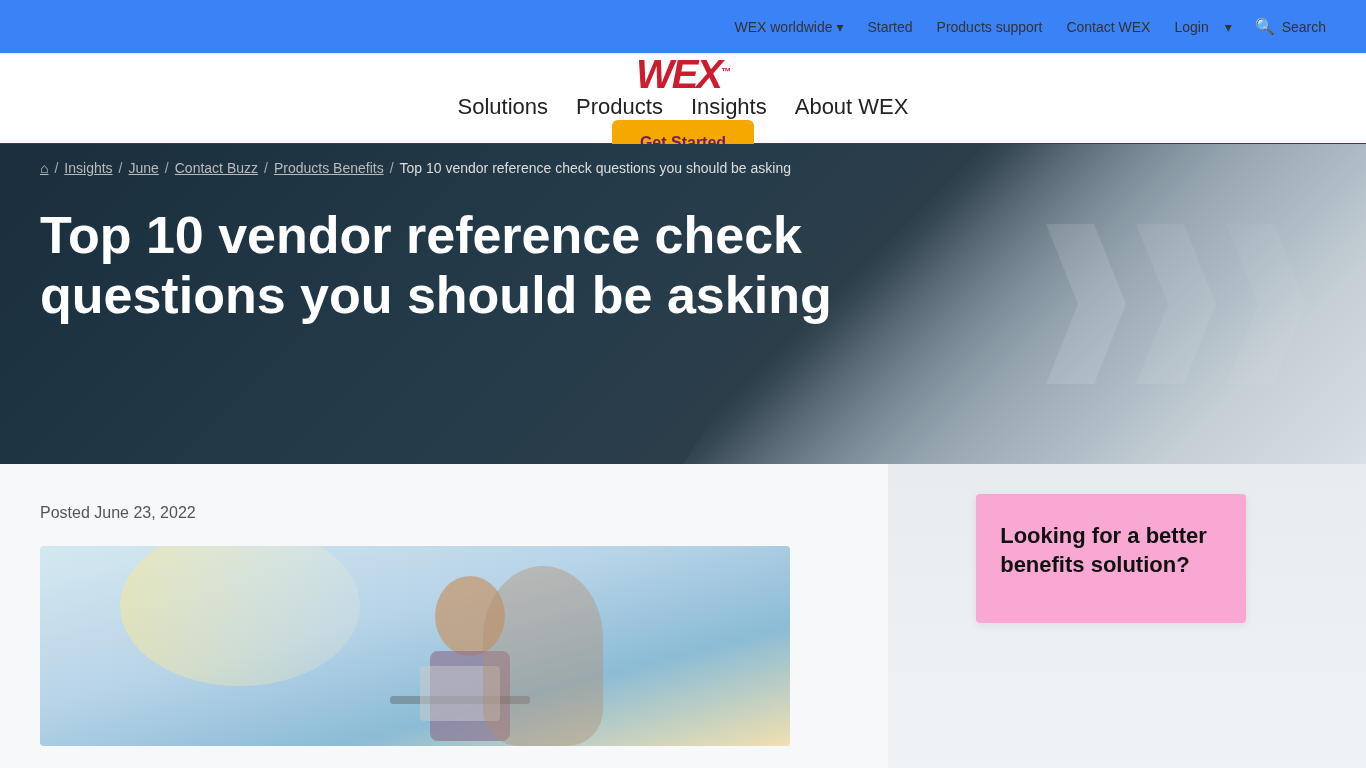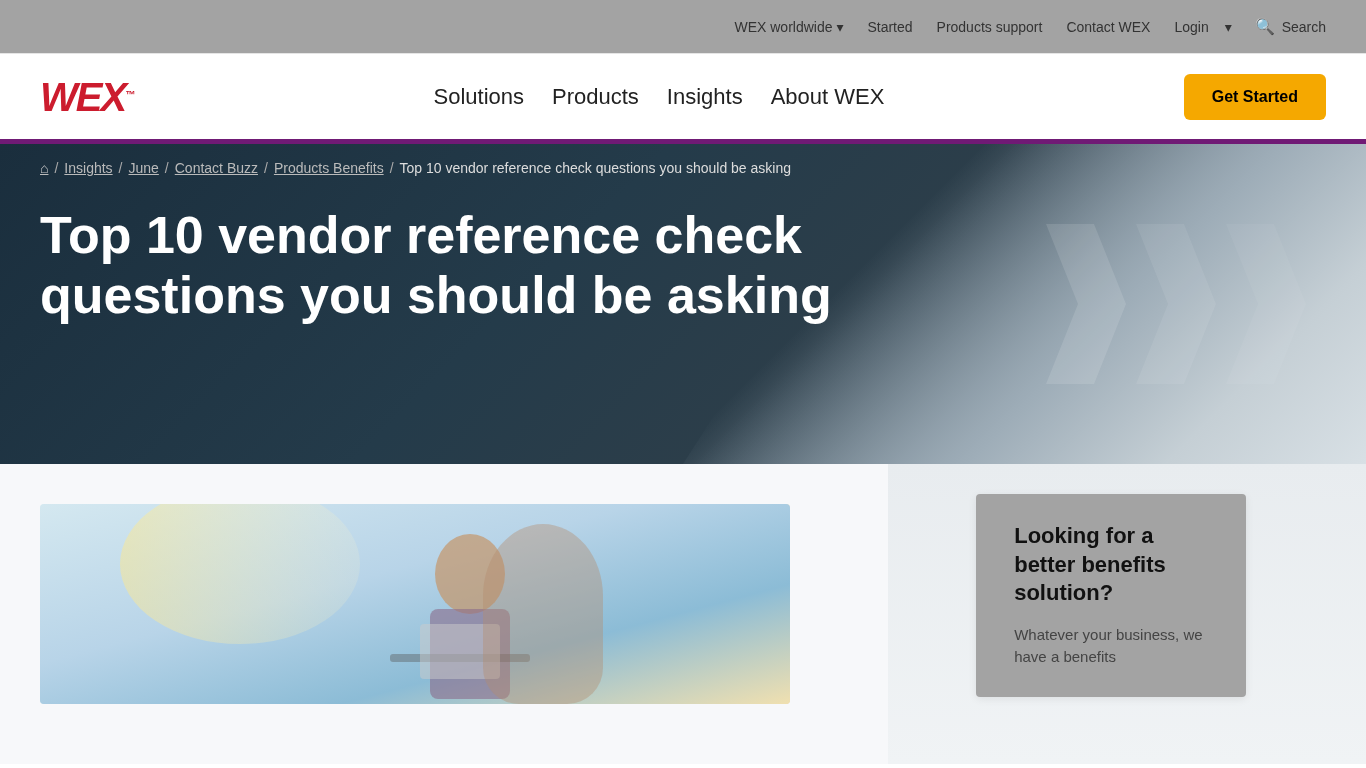--- a/index.html
+++ b/index.html
@@ -1,20 +1,20 @@
 <!DOCTYPE html>
 <html><head>
   <meta charset="utf-8">
   <style>
     * { margin: 0; padding: 0; box-sizing: border-box; }
     body { font-family: 'Arial', sans-serif; width: 1366px; overflow-x: hidden; background: #fff; }
 
     
     .top-bar {
-      background: #a3a3a3;
+      background: #3b82f6;
       border-bottom: 1px solid #e5e5e5;
       display: flex;
       justify-content: flex-end;
       align-items: center;
       padding: 2px 40px;
       gap: 24px;
       height: 54px;
     }
     .top-bar a {
       font-size: 14px;
@@ -32,21 +32,22 @@
     .search-icon-char { font-size: 16px; }
 
     
     .main-header {
       display: flex;
       align-items: center;
       justify-content: space-between;
       padding: 0 40px;
       height: 90px;
       background: #fff;
-      border-bottom: 5px solid #701a75;
+      border-bottom: 1px solid #701a75;
+      flex-direction: column;
     }
     .logo-area {
       display: flex; align-items: center;
     }
     .logo-text {
       font-size: 36px;
       font-weight: 900;
       color: #cc1c2e;
       font-style: italic;
       letter-spacing: -1px;
@@ -65,21 +66,21 @@
       gap: 28px;
     }
     .main-nav a {
       font-size: 22px;
       color: #222;
       text-decoration: none;
       font-weight: 400;
     }
     .get-started-btn {
       background: #f5a800;
-      color: #000000;
+      color: #701a75;
       font-weight: 700;
       font-size: 16px;
       padding: 14px 28px;
       border: none;
       cursor: pointer;
       text-decoration: none;
       border-radius: 6px;
     }
 
     
@@ -202,23 +203,23 @@
     }
 
     .sidebar {
       width: 320px;
       padding: 30px 30px 30px 20px;
       position: relative;
       z-index: 1;
       flex-shrink: 0;
     }
     .sidebar-card {
-      background: #a3a3a3;
+      background: #f9a8d4;
       border-radius: 4px;
-      padding: 28px 38px;
+      padding: 28px 24px;
       box-shadow: 0 2px 8px rgba(0,0,0,0.08);
     }
     .sidebar-card-title {
       font-size: 22px;
       font-weight: 900;
       color: #111;
       line-height: 1.3;
       margin-bottom: 16px;
     }
     .sidebar-card-text {
@@ -288,20 +289,21 @@
     </nav>
   </div>
 
   <div class="hero-content">
     <h1 class="hero-title">Top 10 vendor reference check questions you should be asking</h1>
   </div>
 </section>
 
 <div class="content-section">
   <main class="main-content">
+    <p class="posted-date">Posted June 23, 2022</p>
     <div class="article-image">
       
       <svg width="750" height="200" viewBox="0 0 750 200" xmlns="http://www.w3.org/2000/svg">
         <defs>
           <linearGradient id="bgGrad" x1="0%" y1="0%" x2="100%" y2="100%">
             <stop offset="0%" style="stop-color:#d4e8f0;stop-opacity:1"></stop>
             <stop offset="40%" style="stop-color:#b8d4e8;stop-opacity:1"></stop>
             <stop offset="70%" style="stop-color:#8cbcd6;stop-opacity:1"></stop>
             <stop offset="100%" style="stop-color:#f0e0b0;stop-opacity:1"></stop>
           </linearGradient>
@@ -318,16 +320,15 @@
 
         <rect x="350" y="150" width="140" height="8" rx="3" fill="#555" opacity="0.4"></rect>
         <rect x="380" y="120" width="80" height="55" rx="4" fill="#ccc" opacity="0.5"></rect>
       </svg>
     </div>
   </main>
 
   <aside class="sidebar">
     <div class="sidebar-card">
       <h3 class="sidebar-card-title">Looking for a better benefits solution?</h3>
-      <p class="sidebar-card-text">Whatever your business, we have a benefits</p>
     </div>
   </aside>
 </div>
 
 </body></html>

